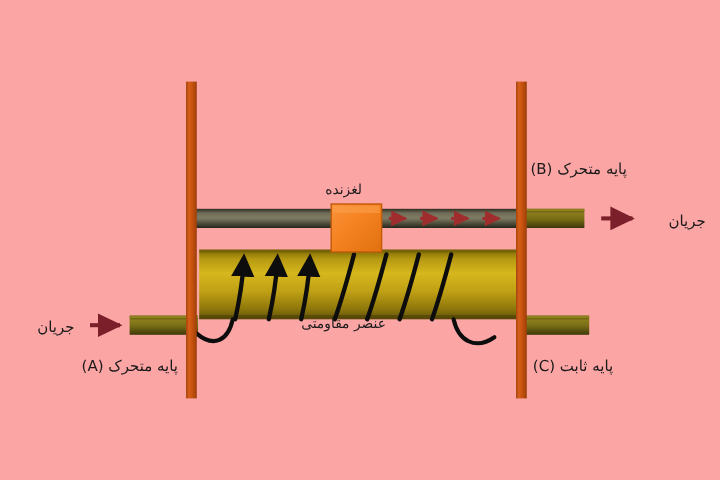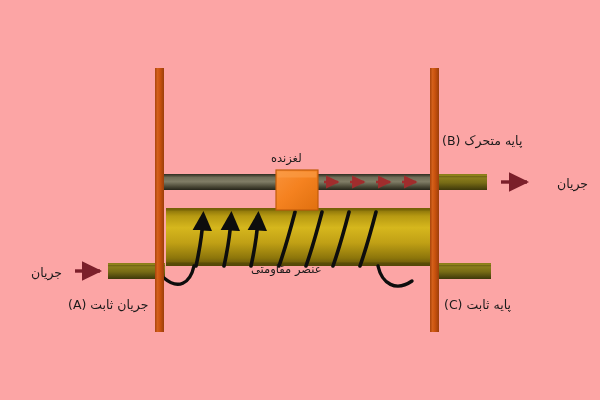--- a/index.html
+++ b/index.html
@@ -162,19 +162,19 @@
   </svg>
 
   <div class="lbl lbl-small" id="label-slider">لغزنده</div>
 
   <div class="lbl" id="label-movable-b">پایه متحرک (B)</div>
 
   <div class="lbl" id="label-current-right">جریان</div>
 
   <div class="lbl" id="label-current-left">جریان</div>
 
-  <div class="lbl" id="label-fixed-a">جریان ثابت (A)</div>
+  <div class="lbl" id="label-fixed-a">پایه متحرک (A)</div>
 
   <div class="lbl lbl-small" id="label-resistive">عنصر مقاومتی</div>
 
   <div class="lbl" id="label-fixed-c">پایه ثابت (C)</div>
 
 </div>
 
 </body></html>

